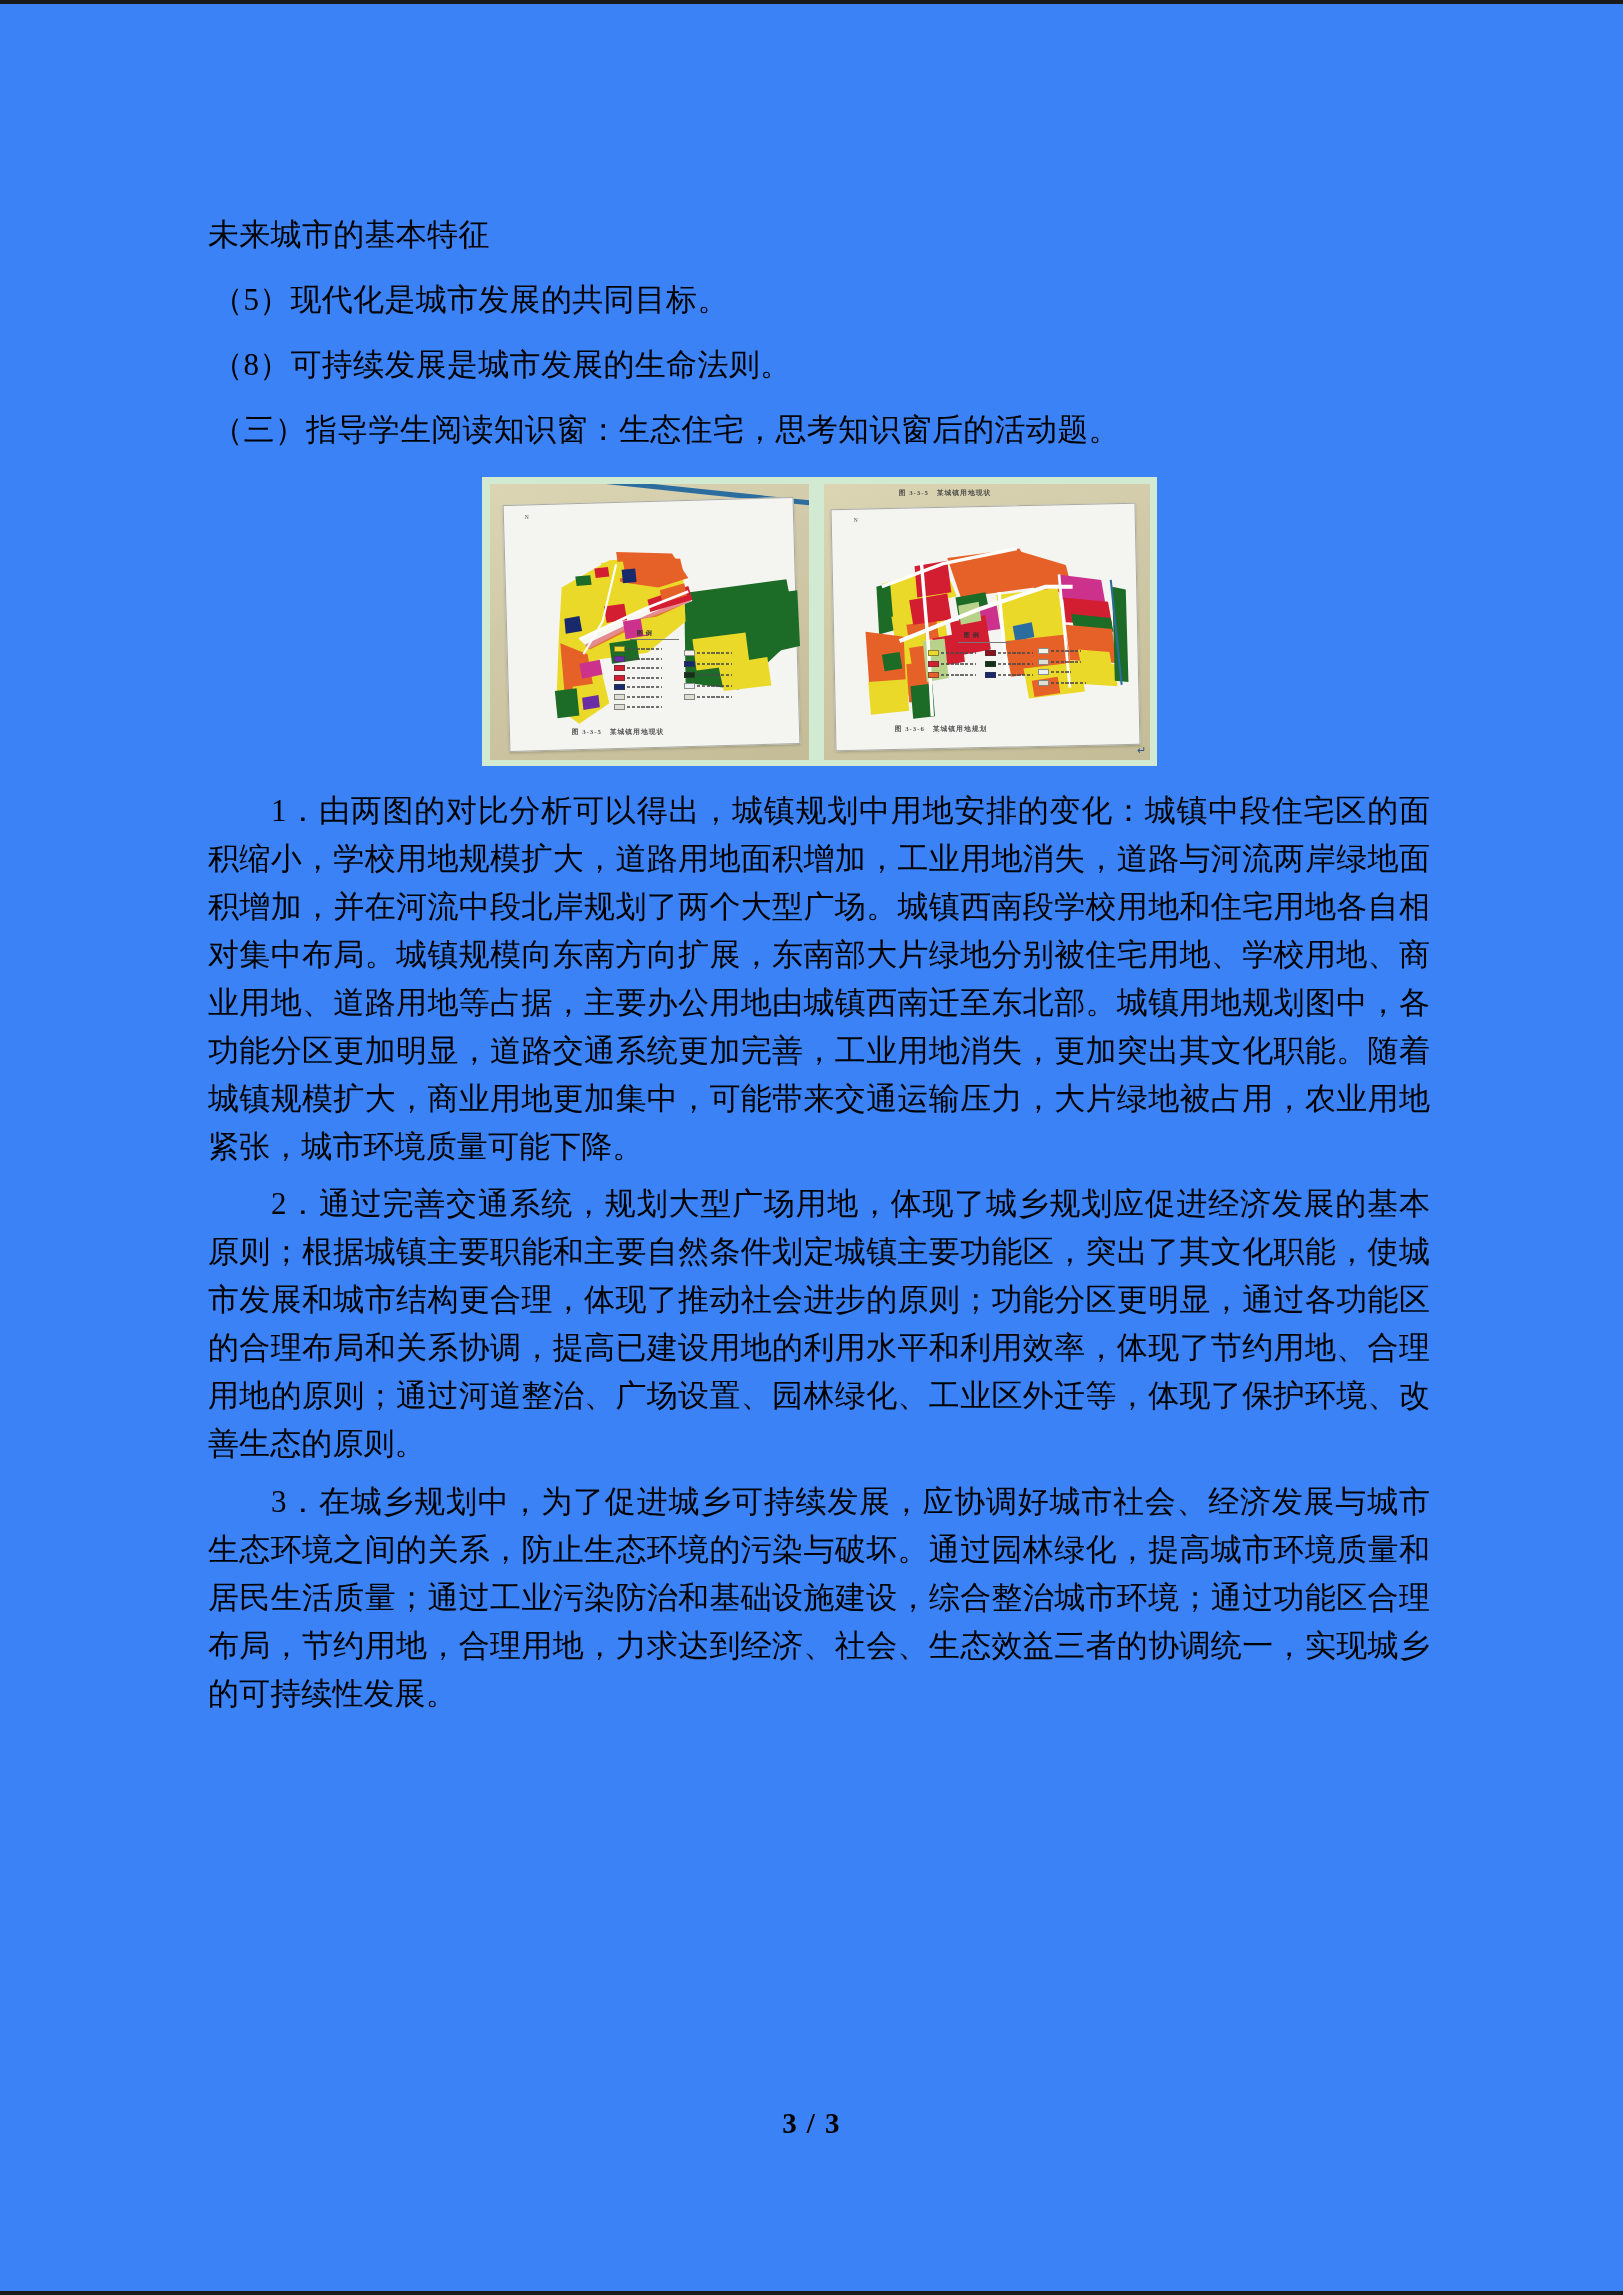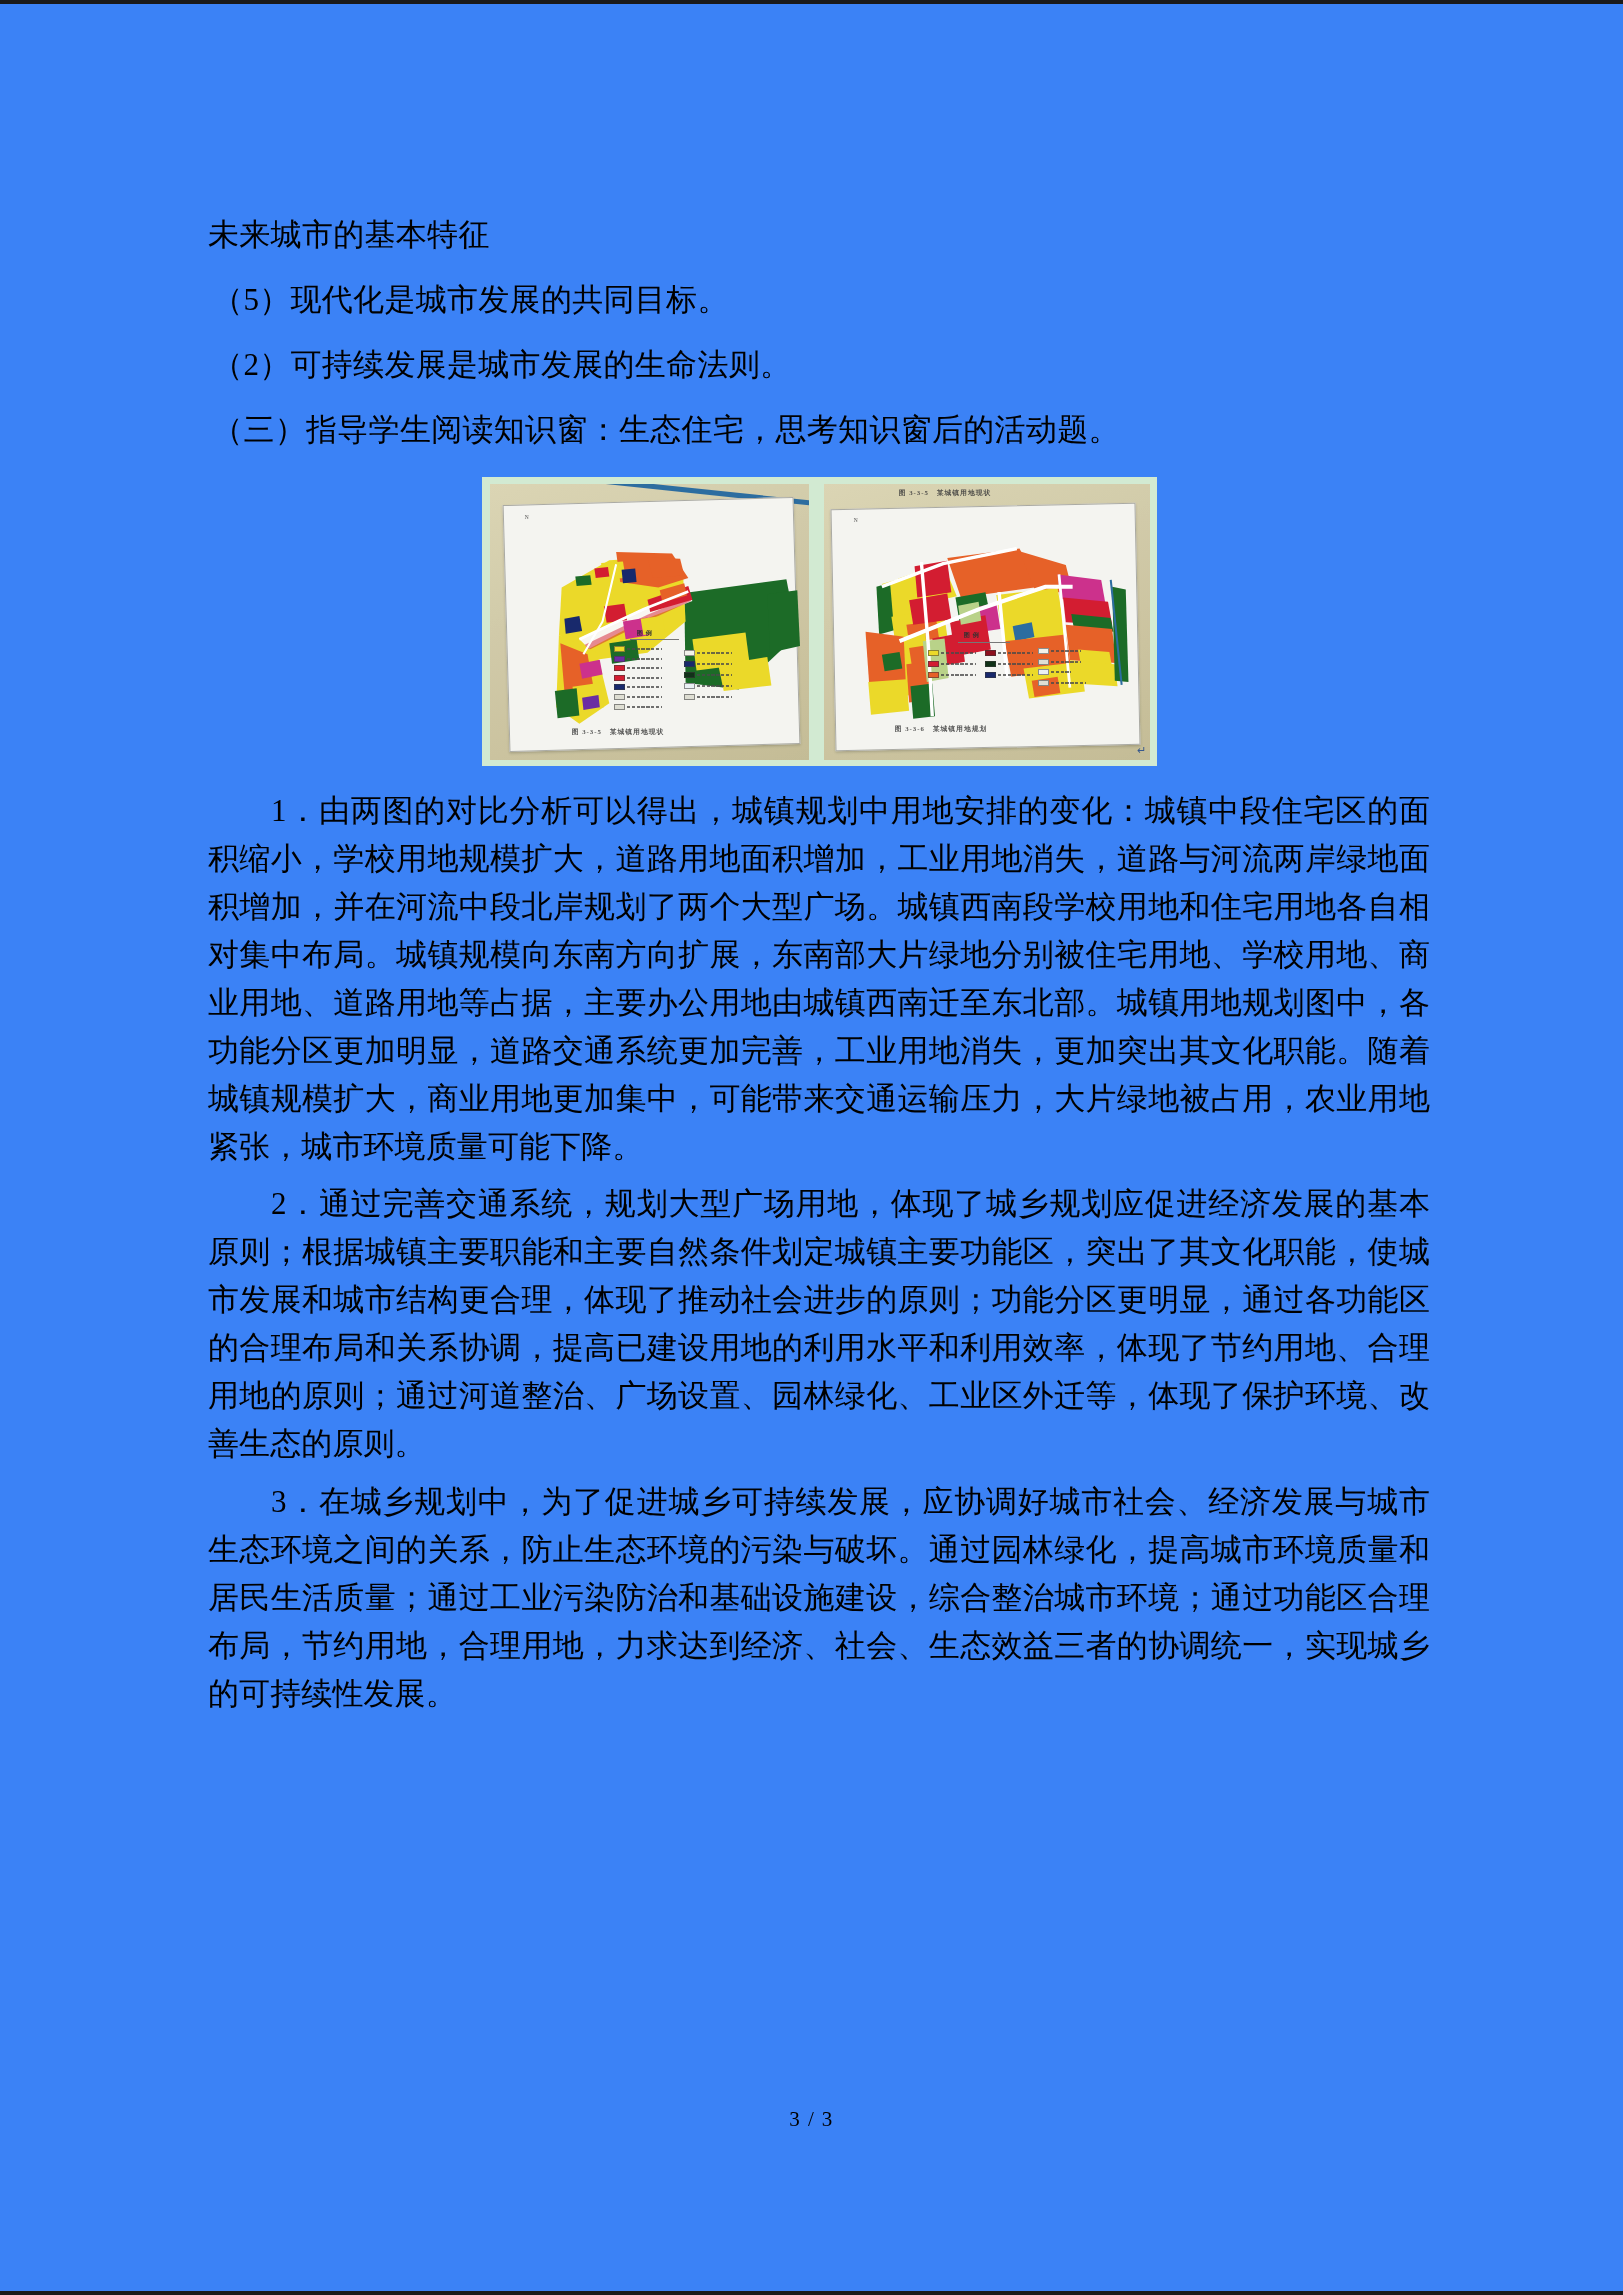--- a/index.html
+++ b/index.html
@@ -155,37 +155,37 @@
   }
   .para.first { margin-top: 20.5px; }
 
   
   .footer {
     position: absolute;
     left: 0;
     right: 0;
     top: 2103px;
     text-align: center;
-    font-size: 21px;
-    font-weight: normal;
+    font-size: 29px;
+    font-weight: bold;
     font-family: "Liberation Serif", serif;
     letter-spacing: 1.4px;
   }
 </style>
 </head>
 <body>
 
 <div class="page">
 
   <div class="content">
 
     <div class="lead-line">未来城市的基本特征</div>
 
     <div class="numbered-line">（5）现代化是城市发展的共同目标。</div>
-    <div class="numbered-line">（2）可持续发展是城市发展的生命法则。</div>
+    <div class="numbered-line">（8）可持续发展是城市发展的生命法则。</div>
 
     <div class="section-line">（三）指导学生阅读知识窗：生态住宅，思考知识窗后的活动题。</div>
 
     <div class="figures">
 
       <div class="figure fig-a">
         <div class="photo">
 
           <div class="bluebar" style="left:95px;top:5.5px;width:232px;height:4.8px;transform:rotate(6deg);"></div>
 

